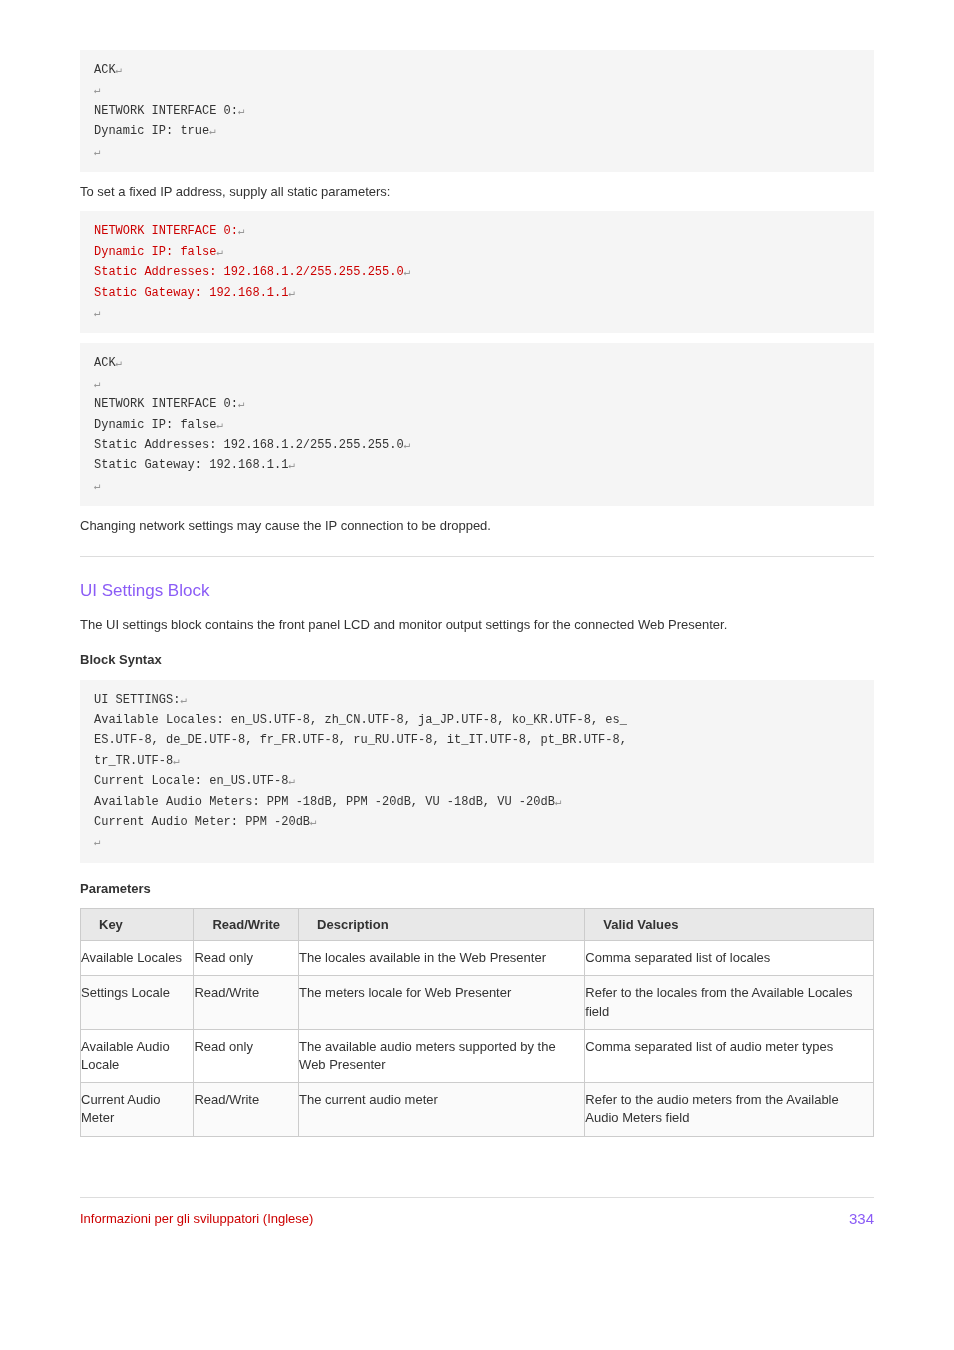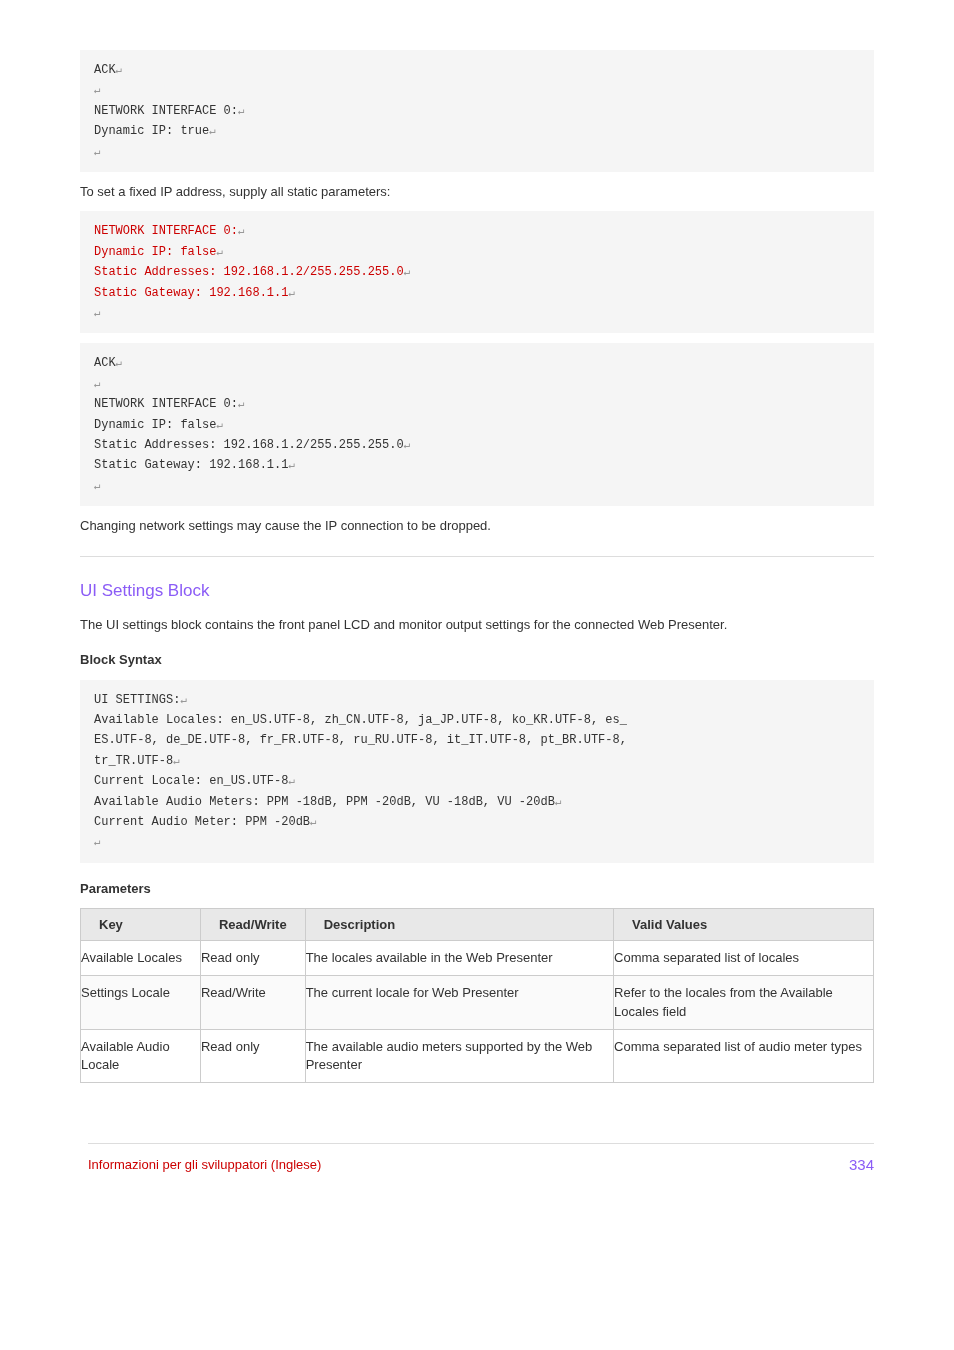--- a/index.html
+++ b/index.html
@@ -94,21 +94,20 @@
       line-height: 1.4;
     }
 
     .footer-bar {
       display: flex;
       justify-content: space-between;
       align-items: center;
       margin-top: 60px;
       padding-top: 12px;
       border-top: 1px solid #ddd;
-      margin-left: 8px;
     }
 
     .footer-link {
       color: #c00;
       font-size: 13px;
       text-decoration: none;
     }
 
     .footer-page {
       font-size: 15px;
@@ -179,28 +178,34 @@
   <tbody id="table-body">
   <tr>
         <td>Available Locales</td>
         <td>Read only</td>
         <td>The locales available in the Web Presenter</td>
         <td>Comma separated list of locales</td>
       </tr>
       <tr>
         <td>Settings Locale</td>
         <td>Read/Write</td>
-        <td>The current locale for Web Presenter</td>
+        <td>The meters locale for Web Presenter</td>
         <td>Refer to the locales from the Available Locales field</td>
       </tr>
       <tr>
         <td>Available Audio Locale</td>
         <td>Read only</td>
         <td>The available audio meters supported by the Web Presenter</td>
         <td>Comma separated list of audio meter types</td>
       </tr>
+      <tr>
+        <td>Current Audio Meter</td>
+        <td>Read/Write</td>
+        <td>The current audio meter</td>
+        <td>Refer to the audio meters from the Available Audio Meters field</td>
+      </tr>
     </tbody>
 </table>
 
 <div class="footer-bar">
   <a class="footer-link" href="#">Informazioni per gli sviluppatori (Inglese)</a>
   <span class="footer-page">334</span>
 </div>
 
 </body></html>

